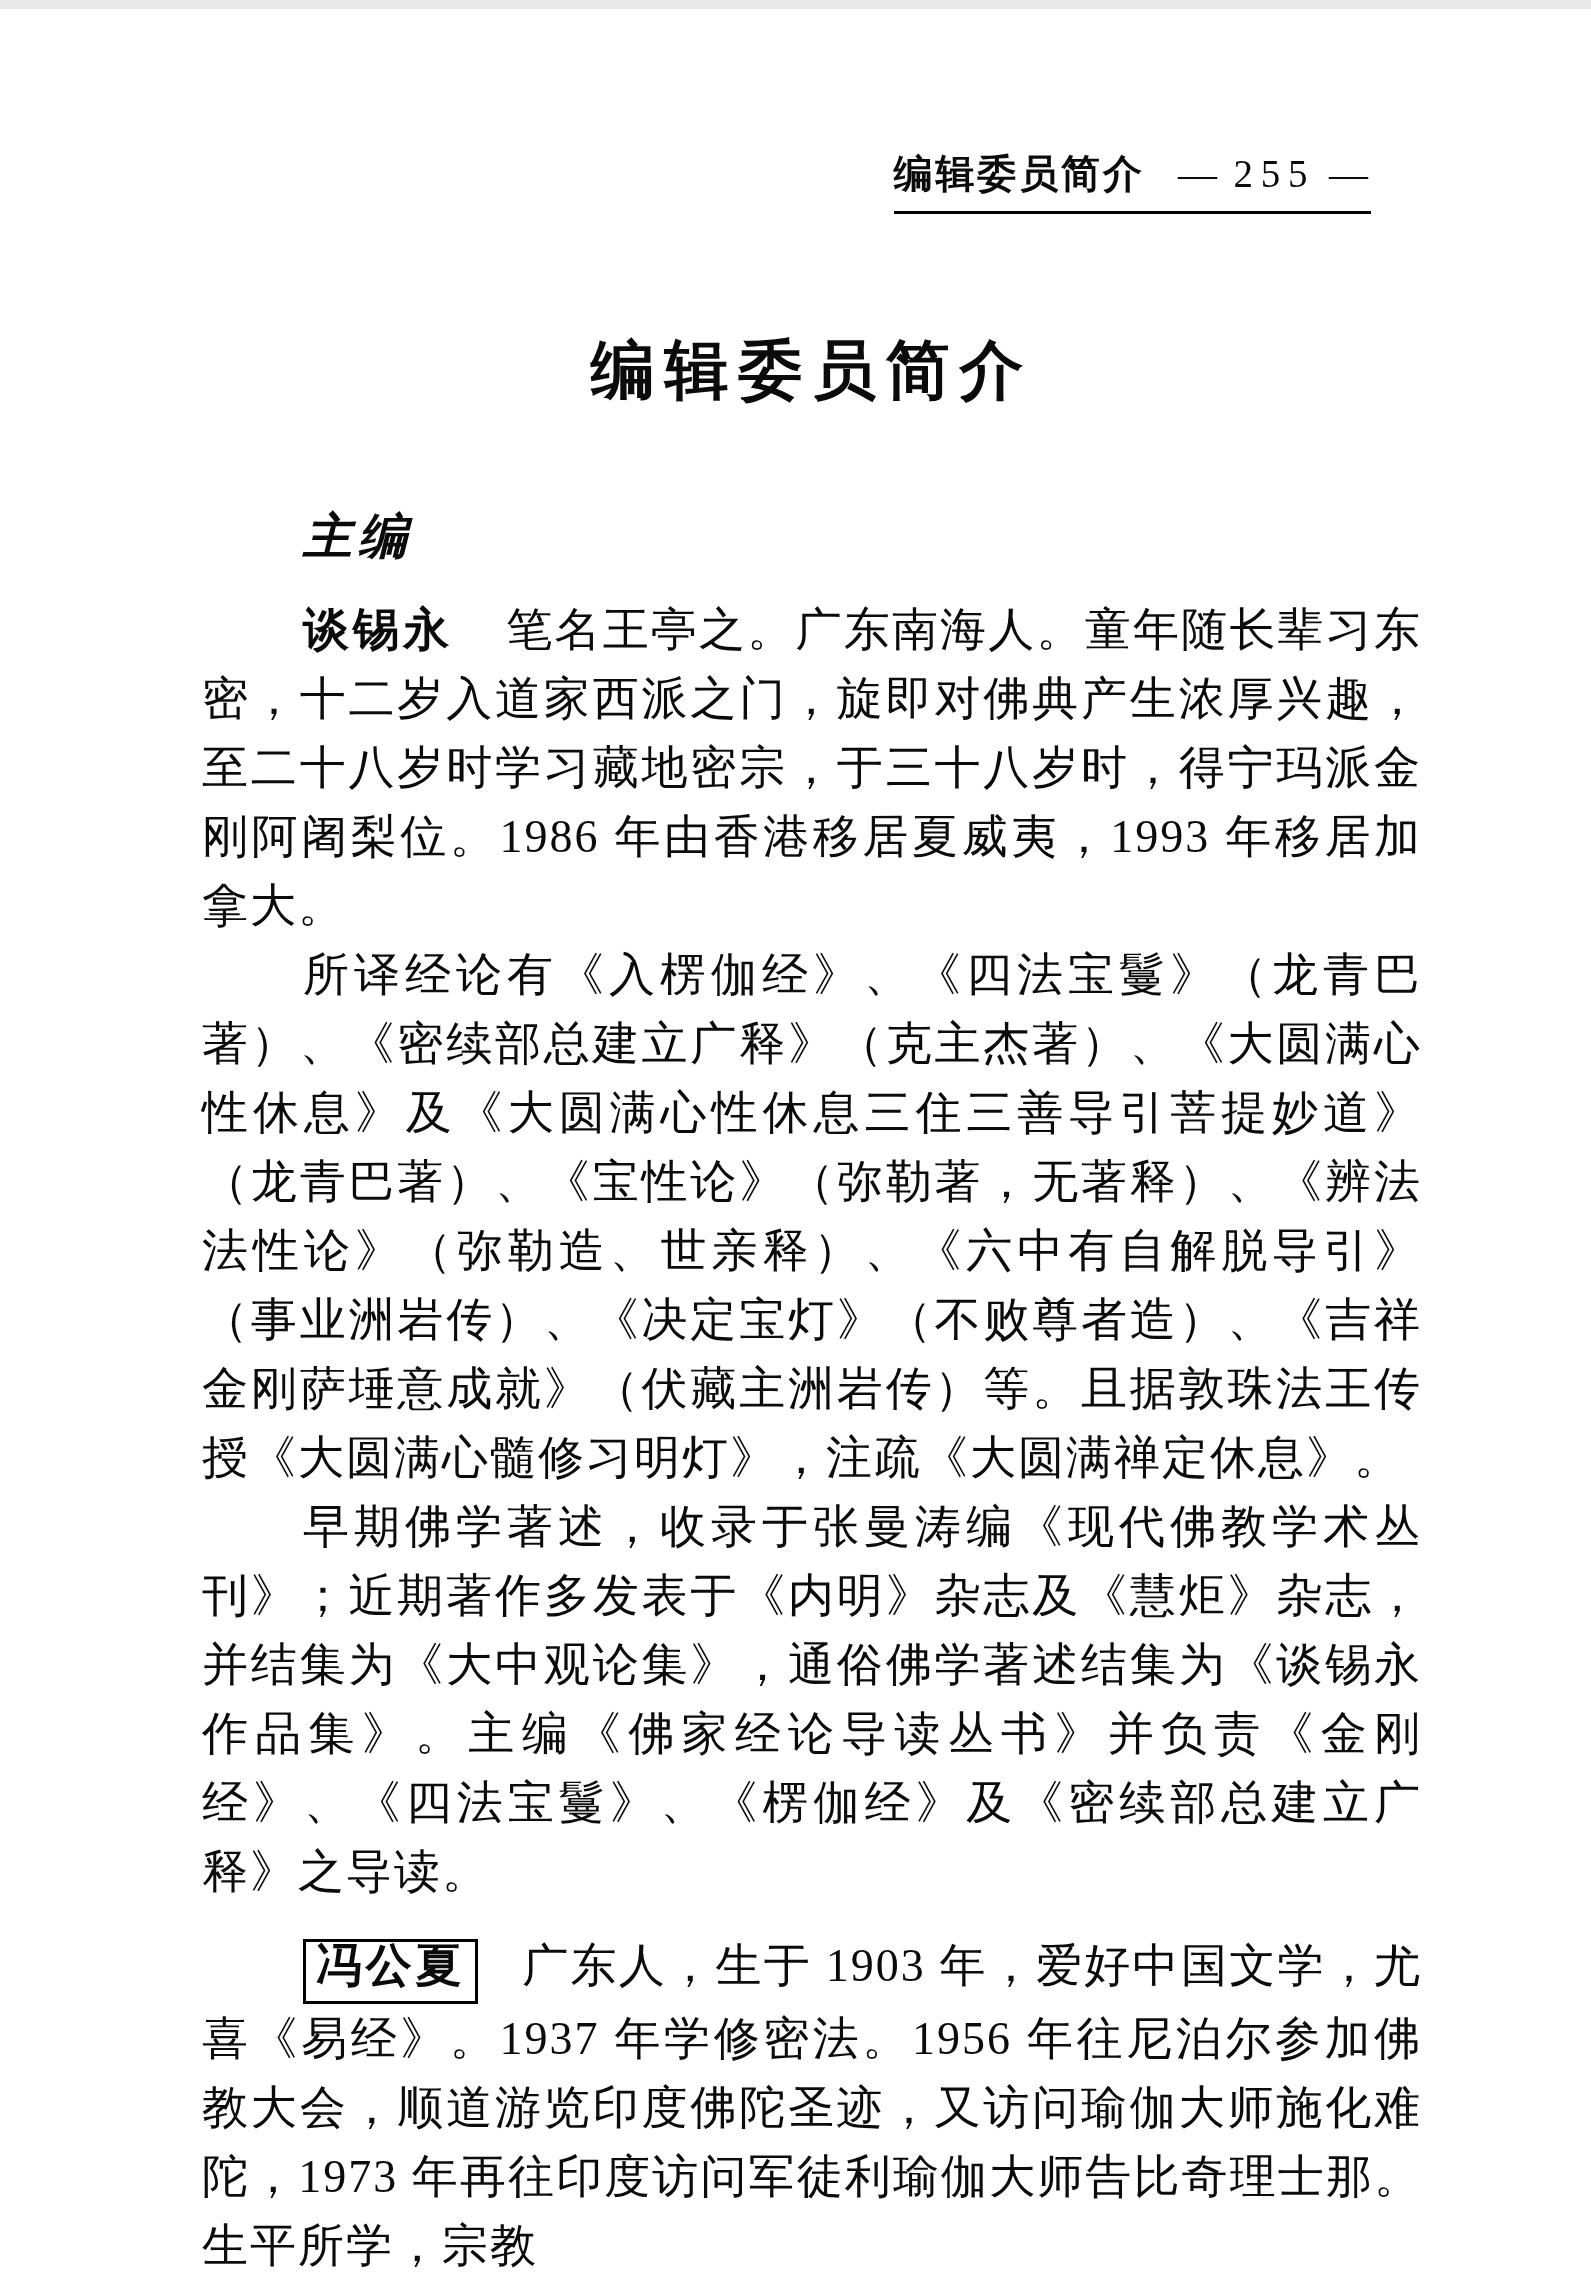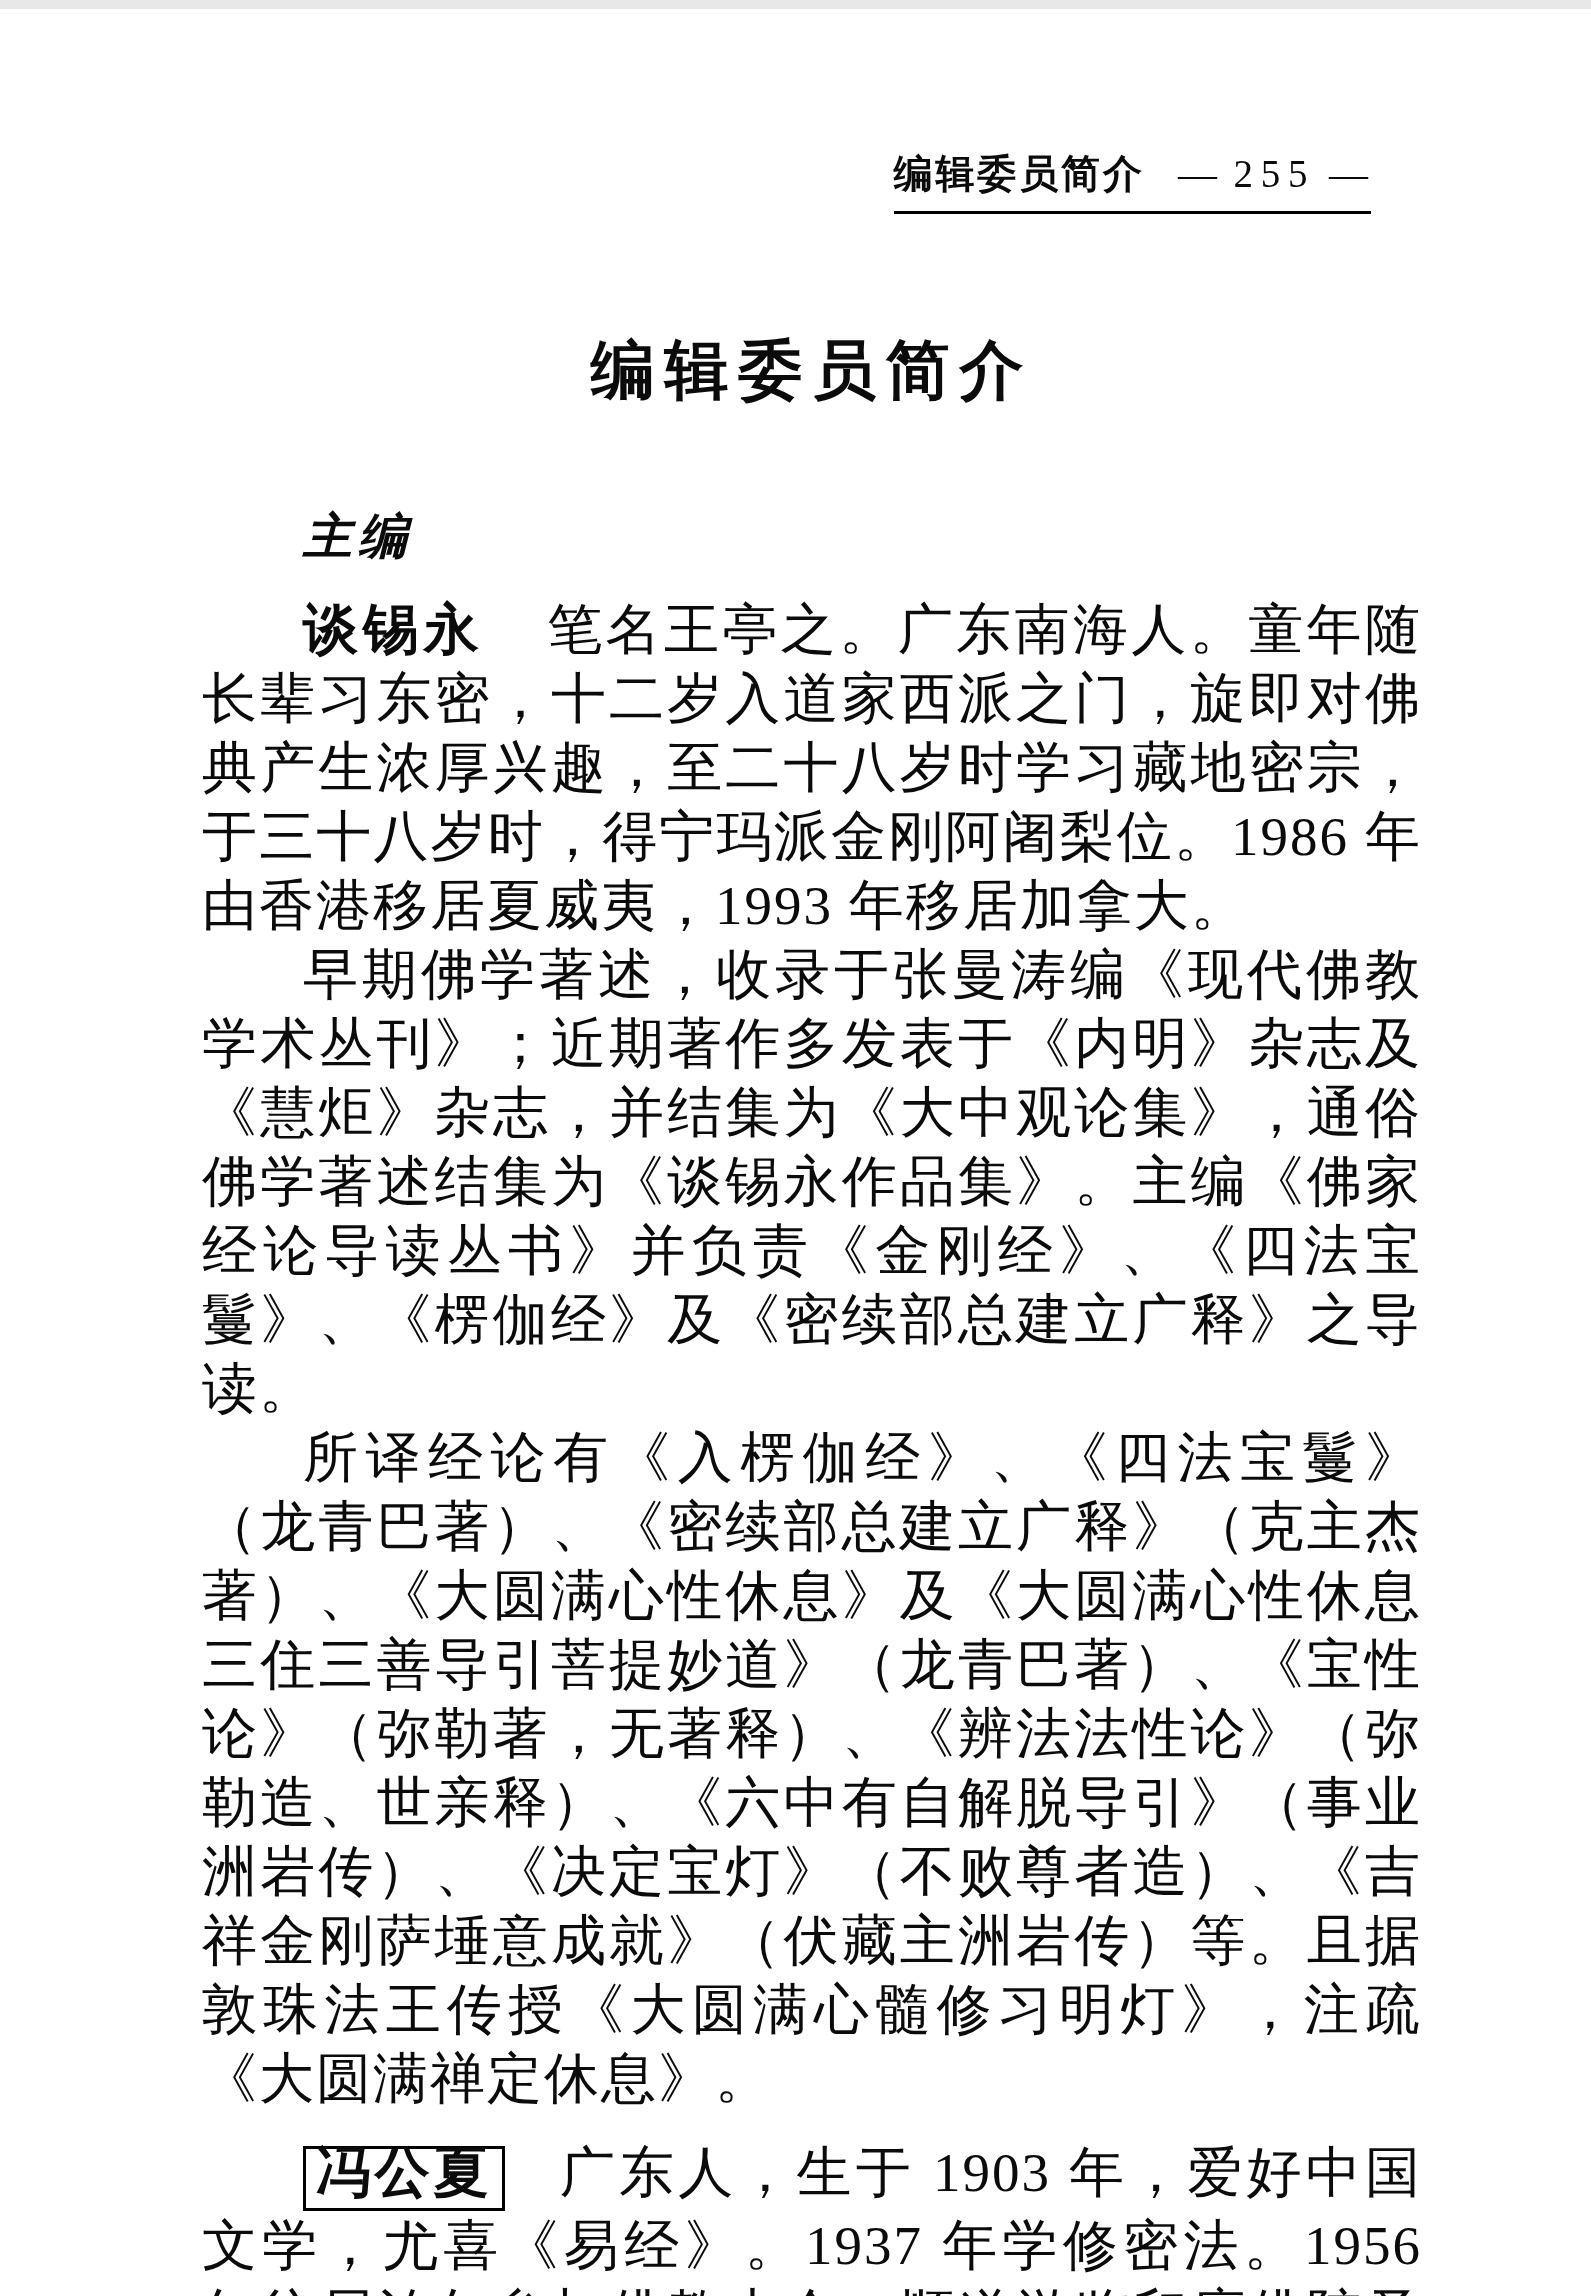--- a/index.html
+++ b/index.html
@@ -60,21 +60,21 @@
     font-size: 49px;
     letter-spacing: 5.9px;
     margin: 0 0 0 101px;
     font-style: italic;
   }
   h2.first-section { margin-top: 90px; }
   h2.second-section { margin-top: 123px; }
   
   p.body-para {
     margin: 0;
-    font-size: 55px;
+    font-size: 46px;
     line-height: 69px;
     letter-spacing: 2px;
     text-align: justify;
     text-indent: 101px;
   }
   p.first-para { margin-top: 25px; }
   .lead-name {
     font-family: "DejaVu Sans", "Liberation Sans", sans-serif;
     font-weight: bold;
     margin-right: 1.15em;
@@ -102,21 +102,21 @@
       <span>编辑委员简介</span><span class="dash">—</span><span class="pageno">255</span><span class="dash last">—</span>
     </div>
   </div>
 
   <h1 class="chapter-title">编辑委员简介</h1>
 
   <h2 class="section-heading first-section">主编</h2>
 
   <p class="body-para first-para"><span class="lead-name">谈锡永</span><span>笔名王亭之。广东南海人。童年随长辈习东密，十二岁入道家西派之门，旋即对佛典产生浓厚兴趣，至二十八岁时学习藏地密宗，于三十八岁时，得宁玛派金刚阿阇梨位。1986 年由香港移居夏威夷，1993 年移居加拿大。</span></p>
 
+  <p class="body-para">所译经论有《入楞伽经》、《四法宝鬘》（龙青巴著）、《密续部总建立广释》（克主杰著）、《大圆满心性休息》及《大圆满心性休息三住三善导引菩提妙道》（龙青巴著）、《宝性论》（弥勒著，无著释）、《辨法法性论》（弥勒造、世亲释）、《六中有自解脱导引》（事业洲岩传）、《决定宝灯》（不败尊者造）、《吉祥金刚萨埵意成就》（伏藏主洲岩传）等。且据敦珠法王传授《大圆满心髓修习明灯》，注疏《大圆满禅定休息》。</p>
+
   <p class="body-para">早期佛学著述，收录于张曼涛编《现代佛教学术丛刊》；近期著作多发表于《内明》杂志及《慧炬》杂志，并结集为《大中观论集》，通俗佛学著述结集为《谈锡永作品集》。主编《佛家经论导读丛书》并负责《金刚经》、《四法宝鬘》、《楞伽经》及《密续部总建立广释》之导读。</p>
-
-  <p class="body-para">所译经论有《入楞伽经》、《四法宝鬘》（龙青巴著）、《密续部总建立广释》（克主杰著）、《大圆满心性休息》及《大圆满心性休息三住三善导引菩提妙道》（龙青巴著）、《宝性论》（弥勒著，无著释）、《辨法法性论》（弥勒造、世亲释）、《六中有自解脱导引》（事业洲岩传）、《决定宝灯》（不败尊者造）、《吉祥金刚萨埵意成就》（伏藏主洲岩传）等。且据敦珠法王传授《大圆满心髓修习明灯》，注疏《大圆满禅定休息》。</p>
 
 
   <p class="body-para first-para"><span class="boxed-name">冯公夏</span><span>广东人，生于 1903 年，爱好中国文学，尤喜《易经》。1937 年学修密法。1956 年往尼泊尔参加佛教大会，顺道游览印度佛陀圣迹，又访问瑜伽大师施化难陀，1973 年再往印度访问军徒利瑜伽大师告比奇理士那。生平所学，宗教</span></p>
 
 </div>
 
 
 </body></html>

